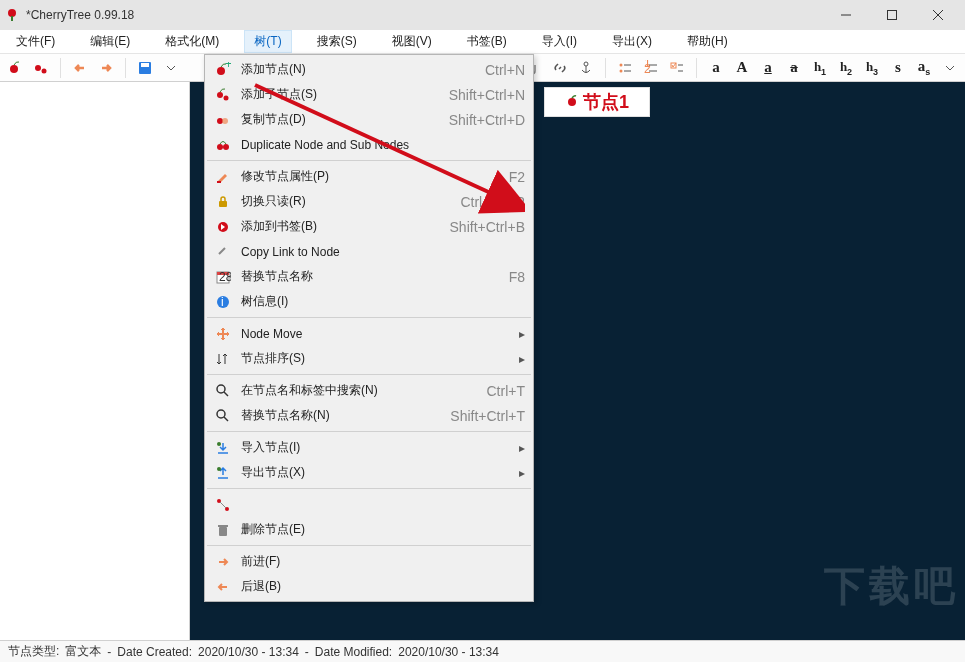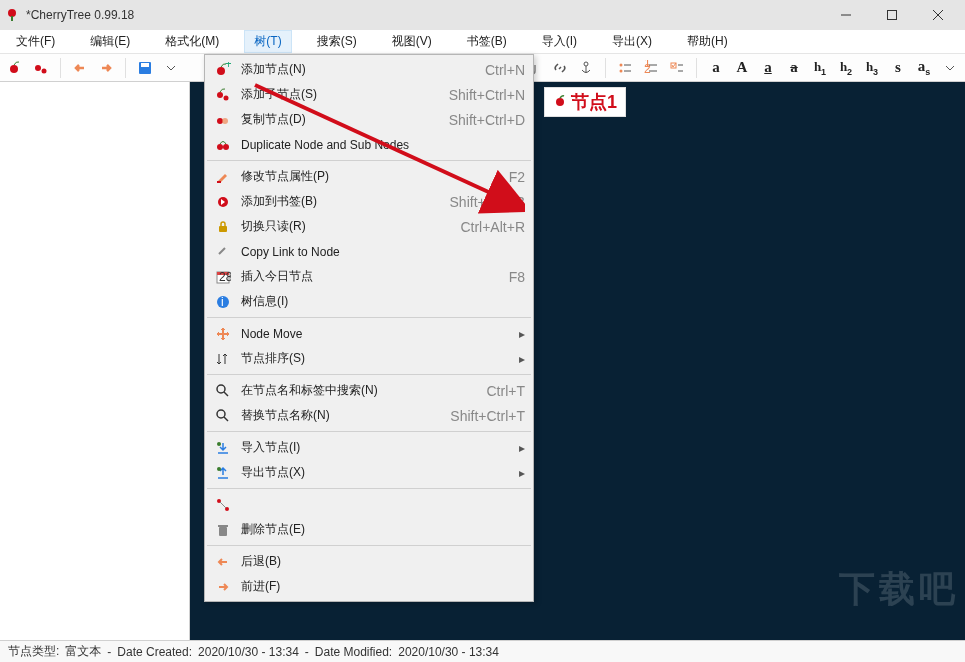--- a/index.html
+++ b/index.html
@@ -11,38 +11,38 @@
 .titlebar .winbtn { width: 46px; height: 30px; display: flex; align-items: center; justify-content: center; color: #333; }
 .menubar { height: 24px; display: flex; align-items: center; padding: 0 6px; gap: 15px; border-bottom: 1px solid #e5e5e5; }
 .menubar .item { padding: 3px 10px 3px 10px; color: #222; cursor: pointer; }
 .menubar .item.active { background: #e5f1fb; border: 1px solid #cce4f7; color: #0a66c2; padding: 2px 9px; }
 .toolbar { height: 28px; display: flex; align-items: center; padding: 0 6px; gap: 8px; border-bottom: 1px solid #d0d0d0; background: #fdfdfd; }
 .toolbar .tb-icon { width: 18px; height: 18px; display: flex; align-items: center; justify-content: center; }
 .toolbar .sep { width: 1px; height: 20px; background: #e0e0e0; margin: 0 2px; }
 .content { display: flex; height: calc(100% - 30px - 24px - 28px - 22px); position: relative; }
 .sidebar { width: 190px; background: #fff; border-right: 1px solid #d0d0d0; }
 .main { flex: 1; background: #082134; position: relative; }
-.node-header { position: absolute; left: 354px; top: 5px; background: #fff; border: 1px solid #e0e0e0; padding: 2px 8px; display:flex; align-items:center; gap:4px;}
+.node-header { position: absolute; left: 354px; top: 5px; background: #fff; border: 1px solid #e0e0e0; padding: 2px 20px; display:flex; align-items:center; gap:4px;}
 .node-title { color: #d10d1a; font-weight: bold; font-size: 18px; }
 .statusbar { height: 22px; border-top: 1px solid #d0d0d0; display: flex; align-items: center; padding: 0 8px; gap: 6px; font-size: 12px; color: #333; background:#f8f8f8;text-align:center; }
 .dropdown { position: absolute; left: 204px; top: 54px; width: 330px; background: #f0f0f0; border: 1px solid #b5b5b5; box-shadow: 2px 2px 6px rgba(0,0,0,.2); z-index: 100; padding: 2px 0; }
 .dropdown .row { height: 25px; display: flex; align-items: center; padding: 0 8px; color: #222; cursor: pointer; position: relative; }
 .dropdown .row .dicon { width: 20px; height: 16px; margin-right: 8px; display:flex; align-items:center; justify-content:center; }
 .dropdown .row .label { flex: 1; }
 .dropdown .row .shortcut { color: #888; font-size: 14px; }
 .dropdown .row .sub { color: #555; margin-left: 6px; }
 .dropdown .divider { height: 1px; background: #d0d0d0; margin: 3px 2px; }
 .highlight-box { position: absolute; border: 3px solid #d10d1a; pointer-events: none; }
 .annot-arrow { position: absolute; pointer-events: none; z-index: 200; }
 .tb-text { font-family: "Times New Roman", serif; font-size: 15px; font-weight: bold; color: #222; }
 .tb-u { text-decoration: underline; }
 .tb-s { text-decoration: line-through; }
 .tb-h { font-size: 13px; }
 .tb-sub { font-size: 9px; vertical-align: sub; }
-.watermark { position:absolute; right:6px; bottom:26px; color:rgba(255,255,255,.15); font-size:36px; font-weight:bold; letter-spacing:4px; font-family:"Microsoft YaHei"; pointer-events:none;}
+.watermark { position:absolute; right:6px; bottom:26px; color:rgba(255,255,255,.15); font-size:41px; font-weight:bold; letter-spacing:4px; font-family:"Microsoft YaHei"; pointer-events:none;}
 </style>
 </head>
 <body>
 
 <div class="titlebar">
   <span class="icon">
     <svg width="16" height="16">
         <circle cx="8" cy="6" r="4" fill="#d10d1a"></circle>
         <rect x="7" y="9" width="2" height="5" fill="#3a7d2e"></rect>
       </svg>
@@ -290,54 +290,54 @@
           <path d="M3 12 L10 5 L12 7 L5 14 Z" fill="#e85"></path>
           <rect x="2" y="12" width="4" height="2" fill="#d10d1a"></rect>
         </svg>
       </span>
       <span class="label">修改节点属性(P)</span>
       <span class="shortcut">F2</span>
     </div>
     <div class="row">
       <span class="dicon">
         <svg width="16" height="16">
+          <rect x="4" y="7" width="8" height="6" fill="#c90" rx="1"></rect>
+          <path d="M6 7 V5 a2 2 0 0 1 4 0 V7" stroke="#c90" fill="none" stroke-width="1.5"></path>
+        </svg>
+      </span>
+      <span class="label">切换只读(R)</span>
+      <span class="shortcut">Ctrl+Alt+R</span>
+    </div>
+    <div class="row">
+      <span class="dicon">
+        <svg width="16" height="16">
           <circle cx="8" cy="8" r="5" fill="#d10d1a"></circle>
           <path d="M6 5 L10 8 L6 11 Z" fill="#fff"></path>
         </svg>
       </span>
       <span class="label">添加到书签(B)</span>
       <span class="shortcut">Shift+Ctrl+B</span>
-    </div>
-    <div class="row">
-      <span class="dicon">
-        <svg width="16" height="16">
-          <rect x="4" y="7" width="8" height="6" fill="#c90" rx="1"></rect>
-          <path d="M6 7 V5 a2 2 0 0 1 4 0 V7" stroke="#c90" fill="none" stroke-width="1.5"></path>
-        </svg>
-      </span>
-      <span class="label">切换只读(R)</span>
-      <span class="shortcut">Ctrl+Alt+R</span>
     </div>
     <div class="row">
       <span class="dicon">
         <svg width="16" height="16">
           <path d="M4 10 L8 6 M6 8 L10 4" stroke="#888" stroke-width="2"></path>
         </svg>
       </span>
       <span class="label">Copy Link to Node</span>
     </div>
     <div class="row">
       <span class="dicon">
         <svg width="16" height="16">
           <rect x="2" y="3" width="12" height="11" fill="#fff" stroke="#888"></rect>
           <rect x="2" y="3" width="12" height="3" fill="#d44"></rect>
           <text x="4" y="12" font-size="6" fill="#333">28</text>
         </svg>
       </span>
-      <span class="label">插入今日节点</span>
+      <span class="label">替换节点名称</span>
       <span class="shortcut">F8</span>
     </div>
     <div class="row">
       <span class="dicon">
         <svg width="16" height="16">
           <circle cx="8" cy="8" r="6" fill="#2a7de1"></circle>
           <text x="6" y="12" font-size="9" fill="#fff">i</text>
         </svg>
       </span>
       <span class="label">树信息(I)</span>
@@ -421,32 +421,32 @@
           <rect x="4" y="5" width="8" height="9" fill="#888" rx="1"></rect>
           <rect x="3" y="3" width="10" height="2" fill="#888"></rect>
         </svg>
       </span>
       <span class="label">删除节点(E)</span>
     </div>
     <div class="divider"></div>
     <div class="row">
       <span class="dicon">
         <svg width="16" height="16">
+          <path d="M4 8 L12 8 M9 5 L12 8 L9 11" stroke="#e85" stroke-width="2" fill="none"></path>
+        </svg>
+      </span>
+      <span class="label">前进(F)</span>
+    </div>
+    <div class="row">
+      <span class="dicon">
+        <svg width="16" height="16">
           <path d="M12 8 L4 8 M7 5 L4 8 L7 11" stroke="#e85" stroke-width="2" fill="none"></path>
         </svg>
       </span>
       <span class="label">后退(B)</span>
-    </div>
-    <div class="row">
-      <span class="dicon">
-        <svg width="16" height="16">
-          <path d="M4 8 L12 8 M9 5 L12 8 L9 11" stroke="#e85" stroke-width="2" fill="none"></path>
-        </svg>
-      </span>
-      <span class="label">前进(F)</span>
     </div>
   </div>
 
 <div class="highlight-box" style="left:205px; top:55px; width:121px; height:27px;"></div>
 
 <svg class="annot-arrow" style="left:245px; top:75px; width:280px; height:140px;">
   <defs>
       <marker id="ah" markerWidth="12" markerHeight="12" refX="2" refY="6" orient="auto">
         <path d="M0,0 L12,6 L0,12 Z" fill="#d10d1a"></path>
       </marker>

